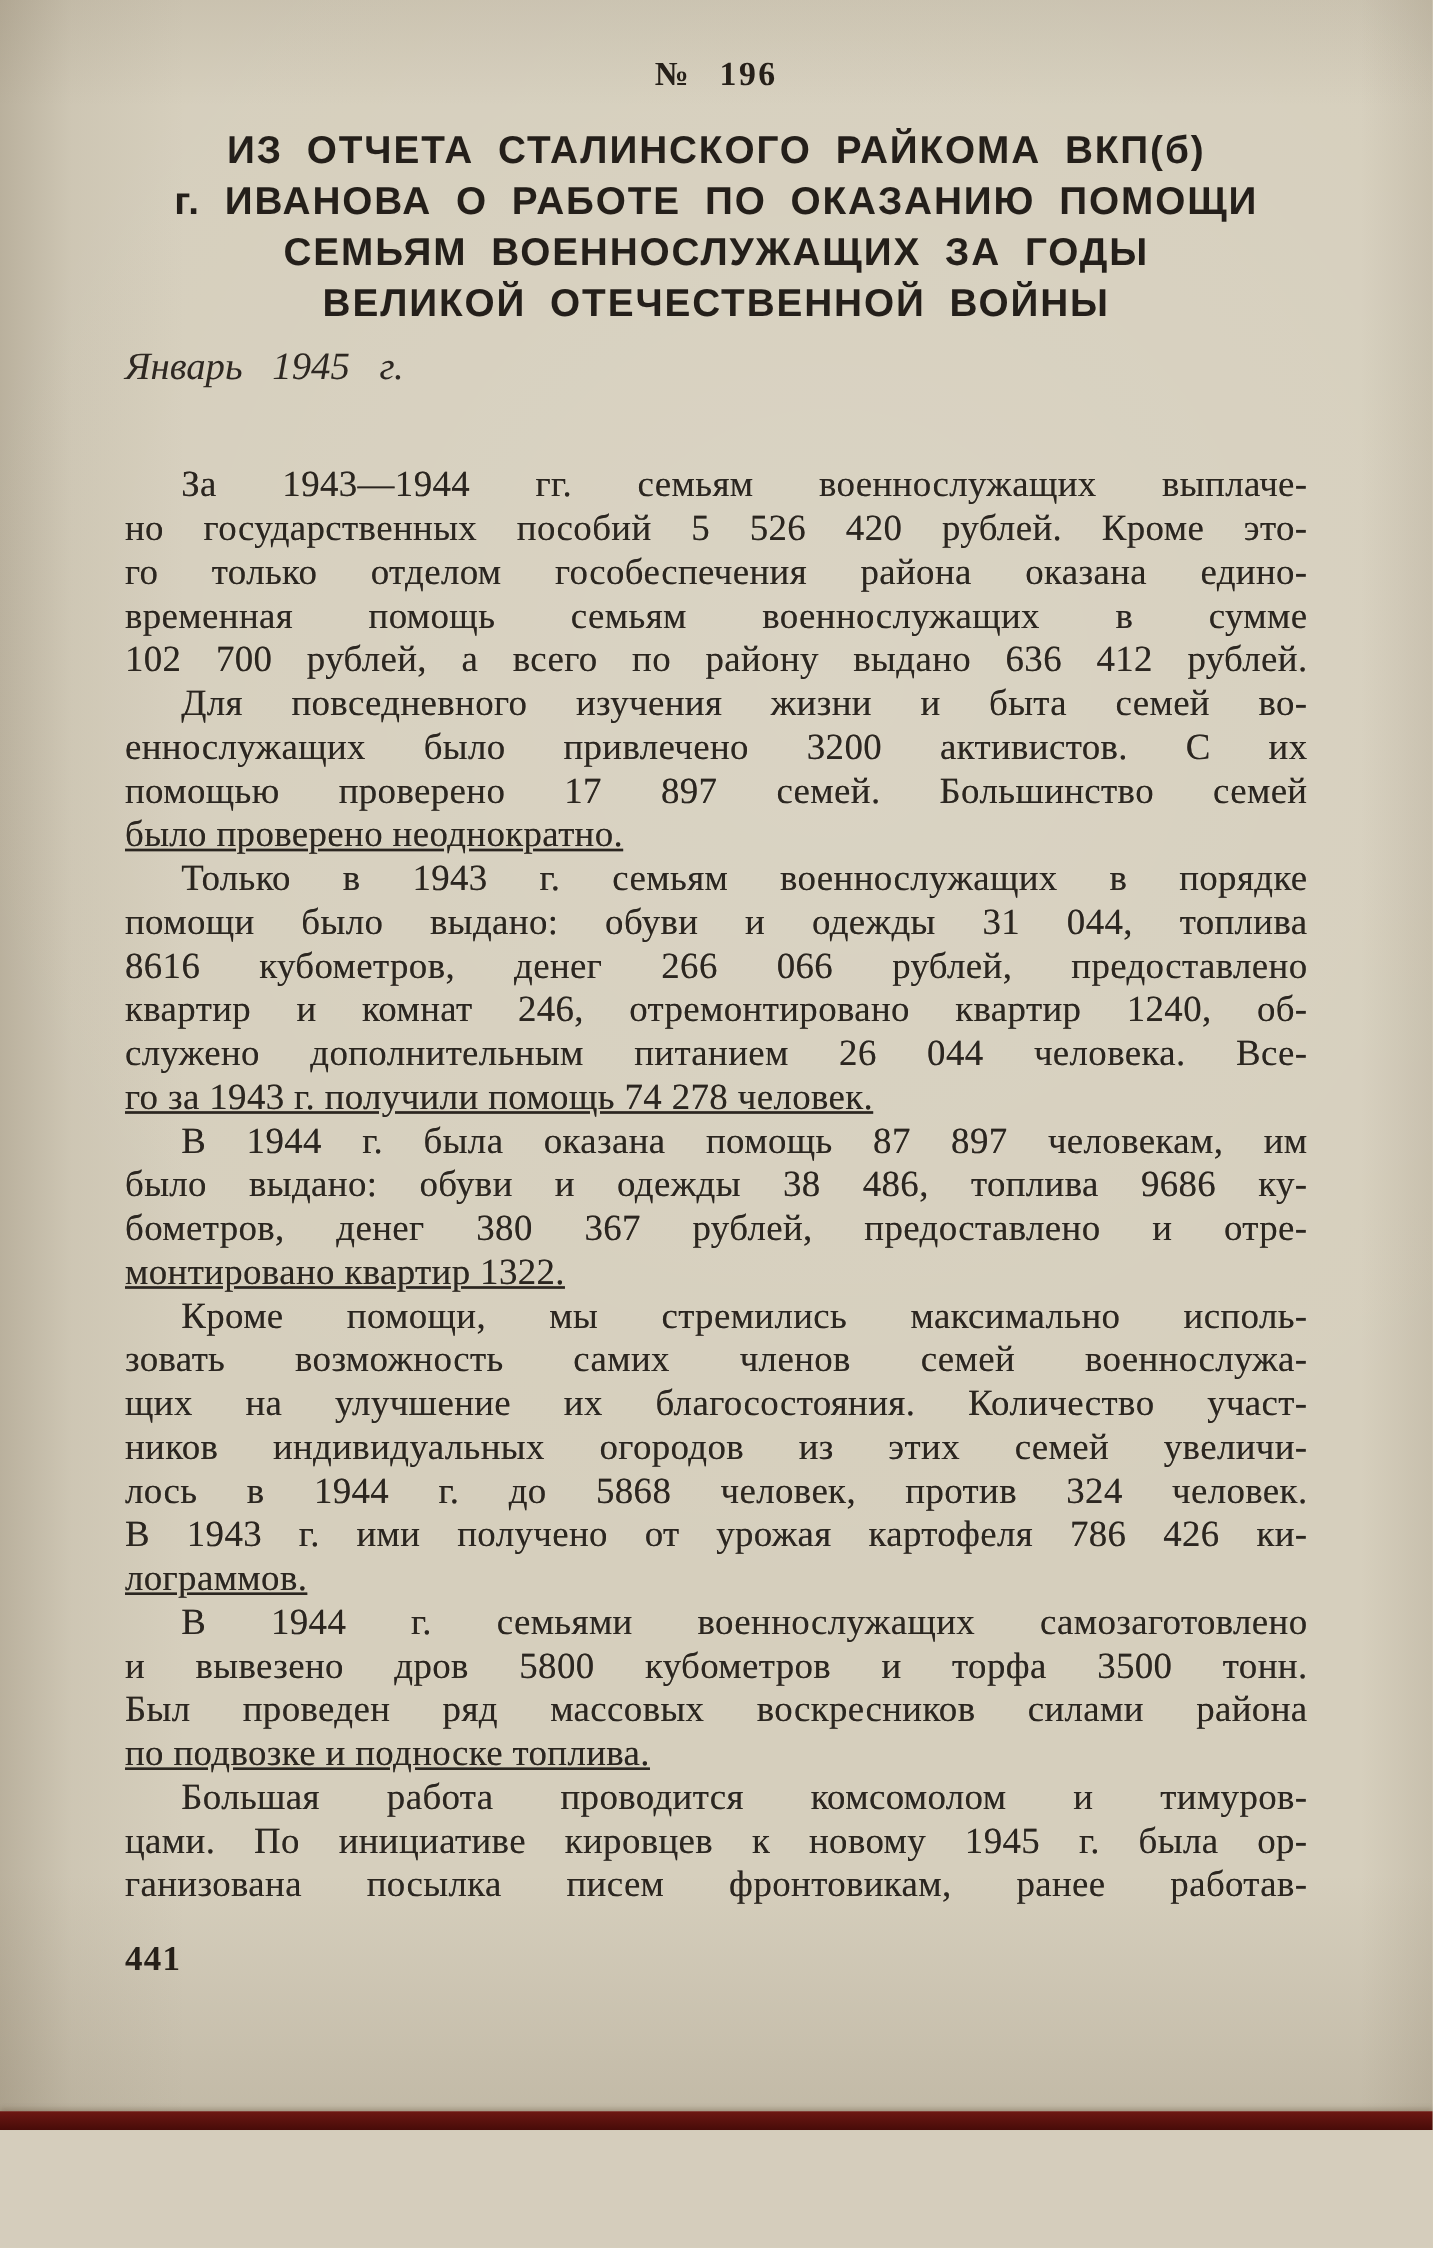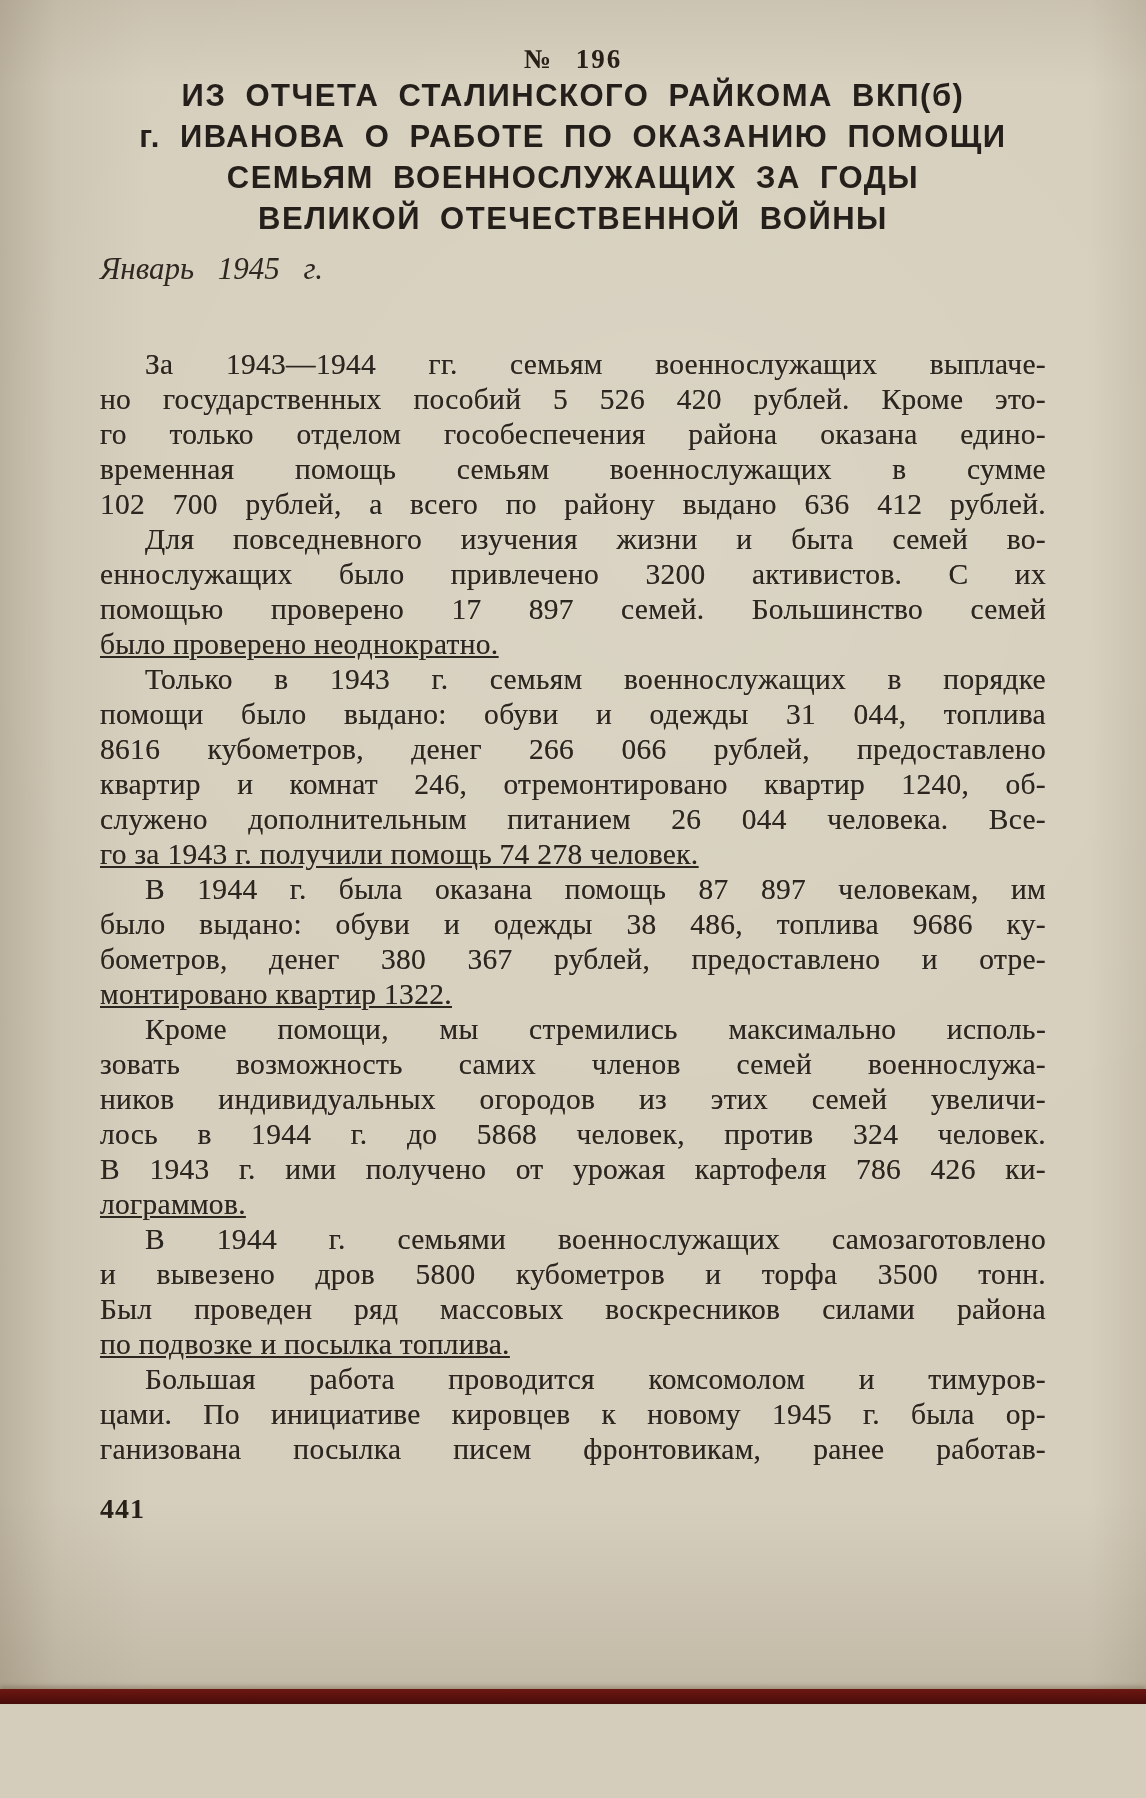--- a/index.html
+++ b/index.html
@@ -35,20 +35,21 @@
     padding-top: 44px;
     text-align: center;
     font-family: "Liberation Serif", serif;
     font-weight: bold;
     font-size: 27px;
     letter-spacing: 2px;
     word-spacing: 14px;
     color: #262019;
   }
   .heading {
+    margin-top: 24px;
     text-align: center;
     font-family: "Liberation Sans", sans-serif;
     font-weight: 700;
     font-size: 31px;
     line-height: 41px;
     letter-spacing: 1.5px;
     word-spacing: 9px;
     color: #241f1a;
   }
   .date-line {
@@ -130,28 +131,29 @@
         <div class="body-line">8616 кубометров, денег 266 066 рублей, предоставлено</div>
         <div class="body-line">квартир и комнат 246, отремонтировано квартир 1240, об-</div>
         <div class="body-line">служено дополнительным питанием 26 044 человека. Все-</div>
         <div class="body-line last">го за 1943 г. получили помощь 74 278 человек.</div>
         <div class="body-line indent">В 1944 г. была оказана помощь 87 897 человекам, им</div>
         <div class="body-line">было выдано: обуви и одежды 38 486, топлива 9686 ку-</div>
         <div class="body-line">бометров, денег 380 367 рублей, предоставлено и отре-</div>
         <div class="body-line last">монтировано квартир 1322.</div>
         <div class="body-line indent">Кроме помощи, мы стремились максимально исполь-</div>
         <div class="body-line">зовать возможность самих членов семей военнослужа-</div>
+        <div class="body-line">щих на улучшение их благосостояния. Количество участ-</div>
         <div class="body-line">ников индивидуальных огородов из этих семей увеличи-</div>
         <div class="body-line">лось в 1944 г. до 5868 человек, против 324 человек.</div>
         <div class="body-line">В 1943 г. ими получено от урожая картофеля 786 426 ки-</div>
         <div class="body-line last">лограммов.</div>
         <div class="body-line indent">В 1944 г. семьями военнослужащих самозаготовлено</div>
         <div class="body-line">и вывезено дров 5800 кубометров и торфа 3500 тонн.</div>
         <div class="body-line">Был проведен ряд массовых воскресников силами района</div>
-        <div class="body-line last">по подвозке и посылка топлива.</div>
+        <div class="body-line last">по подвозке и подноске топлива.</div>
         <div class="body-line indent">Большая работа проводится комсомолом и тимуров-</div>
         <div class="body-line">цами. По инициативе кировцев к новому 1945 г. была ор-</div>
         <div class="body-line">ганизована посылка писем фронтовикам, ранее работав-</div>
       </div>
 
     <div class="page-number">441</div>
 
   </div>
 
   <div class="binding-edge"></div>

